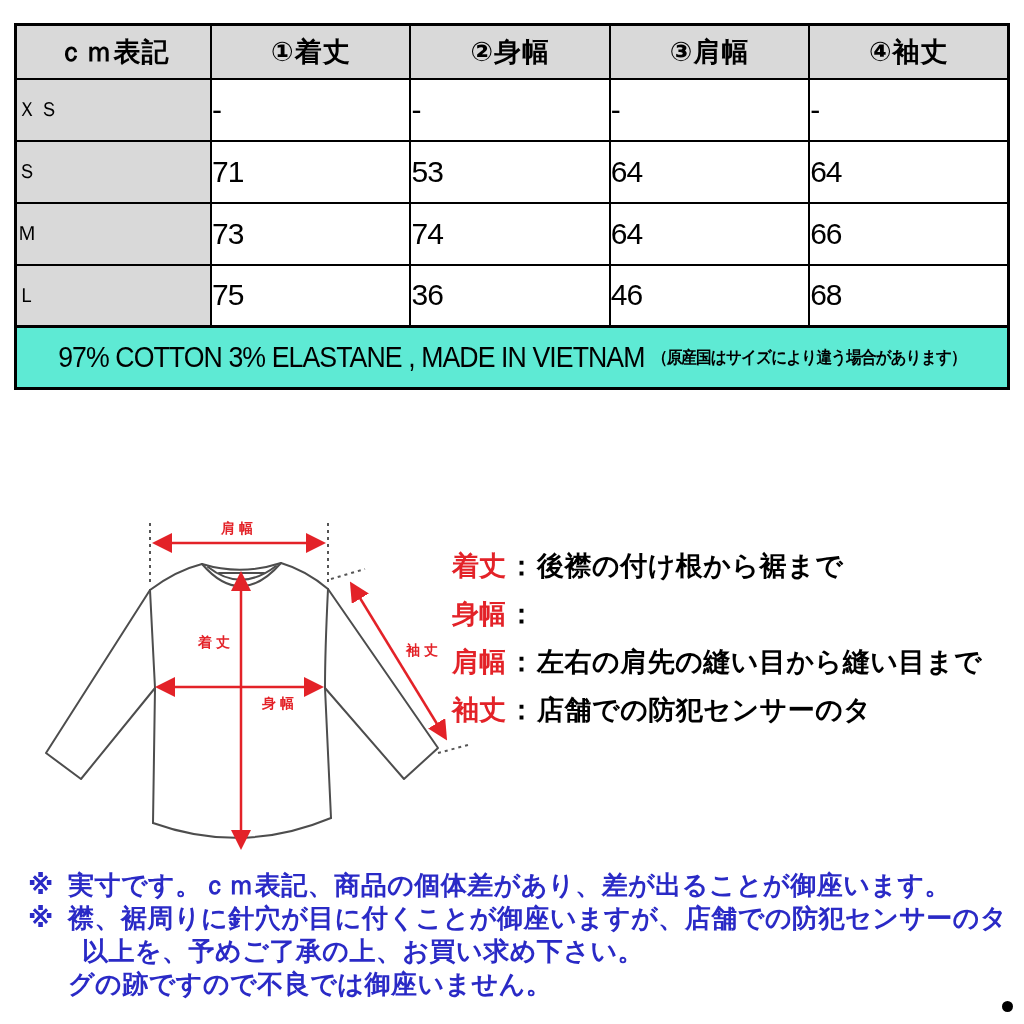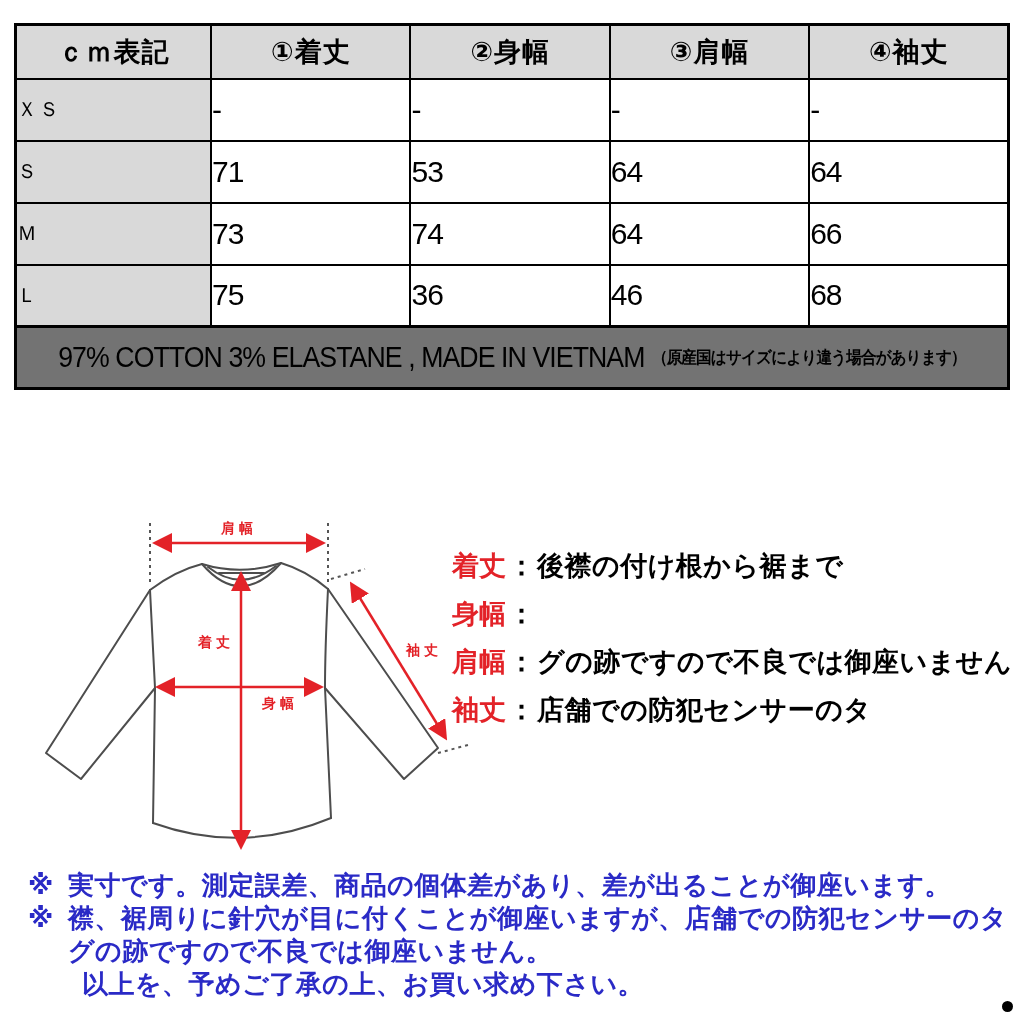--- a/index.html
+++ b/index.html
@@ -36,21 +36,21 @@
   }
   .size-table tr.data-row{height:62px;}
   .size-table td.size-cell{
     background:var(--table-gray);
     font-size:20px;font-weight:400;letter-spacing:2px;
   }
   .size-table td.value-cell{
     background:#fff;font-size:30px;font-weight:400;letter-spacing:-1px;
   }
   .size-table tr.footer-row td{
-    height:62px;background:#737373;border-top:3px solid #000;
+    height:62px;background:#5eead4;border-top:3px solid #000;
   }
   .footer-inner{
     display:flex;justify-content:center;align-items:center;gap:8px;
     white-space:nowrap;transform:scaleX(0.92);transform-origin:50% 50%;
   }
   .footer-main{font-size:29px;font-weight:500;letter-spacing:-1px;}
   .footer-note{font-size:17px;font-weight:700;letter-spacing:-1px;}
 
   
   .diagram-svg{position:absolute;left:18px;top:515px;width:462px;height:348px;}
@@ -189,41 +189,41 @@
     <span class="def-sep">：</span>
     <span class="def-text">後襟の付け根から裾まで</span>
   </div>
   <div class="def-row">
     <span class="def-term">身幅</span>
     <span class="def-sep">：</span>
   </div>
   <div class="def-row">
     <span class="def-term">肩幅</span>
     <span class="def-sep">：</span>
-    <span class="def-text">グの跡ですので不良では御座いません</span>
+    <span class="def-text">左右の肩先の縫い目から縫い目まで</span>
   </div>
   <div class="def-row">
     <span class="def-term">袖丈</span>
     <span class="def-sep">：</span>
     <span class="def-text">店舗での防犯センサーのタ</span>
   </div>
 </div>
 
 <div class="notes">
   <div class="note-row">
     <span class="note-marker">※</span>
-    <span class="note-text">実寸です。測定誤差、商品の個体差があり、差が出ることが御座います。</span>
+    <span class="note-text">実寸です。ｃｍ表記、商品の個体差があり、差が出ることが御座います。</span>
   </div>
   <div class="note-row">
     <span class="note-marker">※</span>
     <span class="note-text">襟、裾周りに針穴が目に付くことが御座いますが、店舗での防犯センサーのタ</span>
   </div>
+  <div class="note-row indented extra-indent">
+    <span class="note-marker">&nbsp;</span>
+    <span class="note-text">以上を、予めご了承の上、お買い求め下さい。</span>
+  </div>
   <div class="note-row indented">
     <span class="note-marker">&nbsp;</span>
     <span class="note-text">グの跡ですので不良では御座いません。</span>
   </div>
-  <div class="note-row indented extra-indent">
-    <span class="note-marker">&nbsp;</span>
-    <span class="note-text">以上を、予めご了承の上、お買い求め下さい。</span>
-  </div>
 </div>
 
 <div class="bullet-dot"></div>
 
 </body></html>

